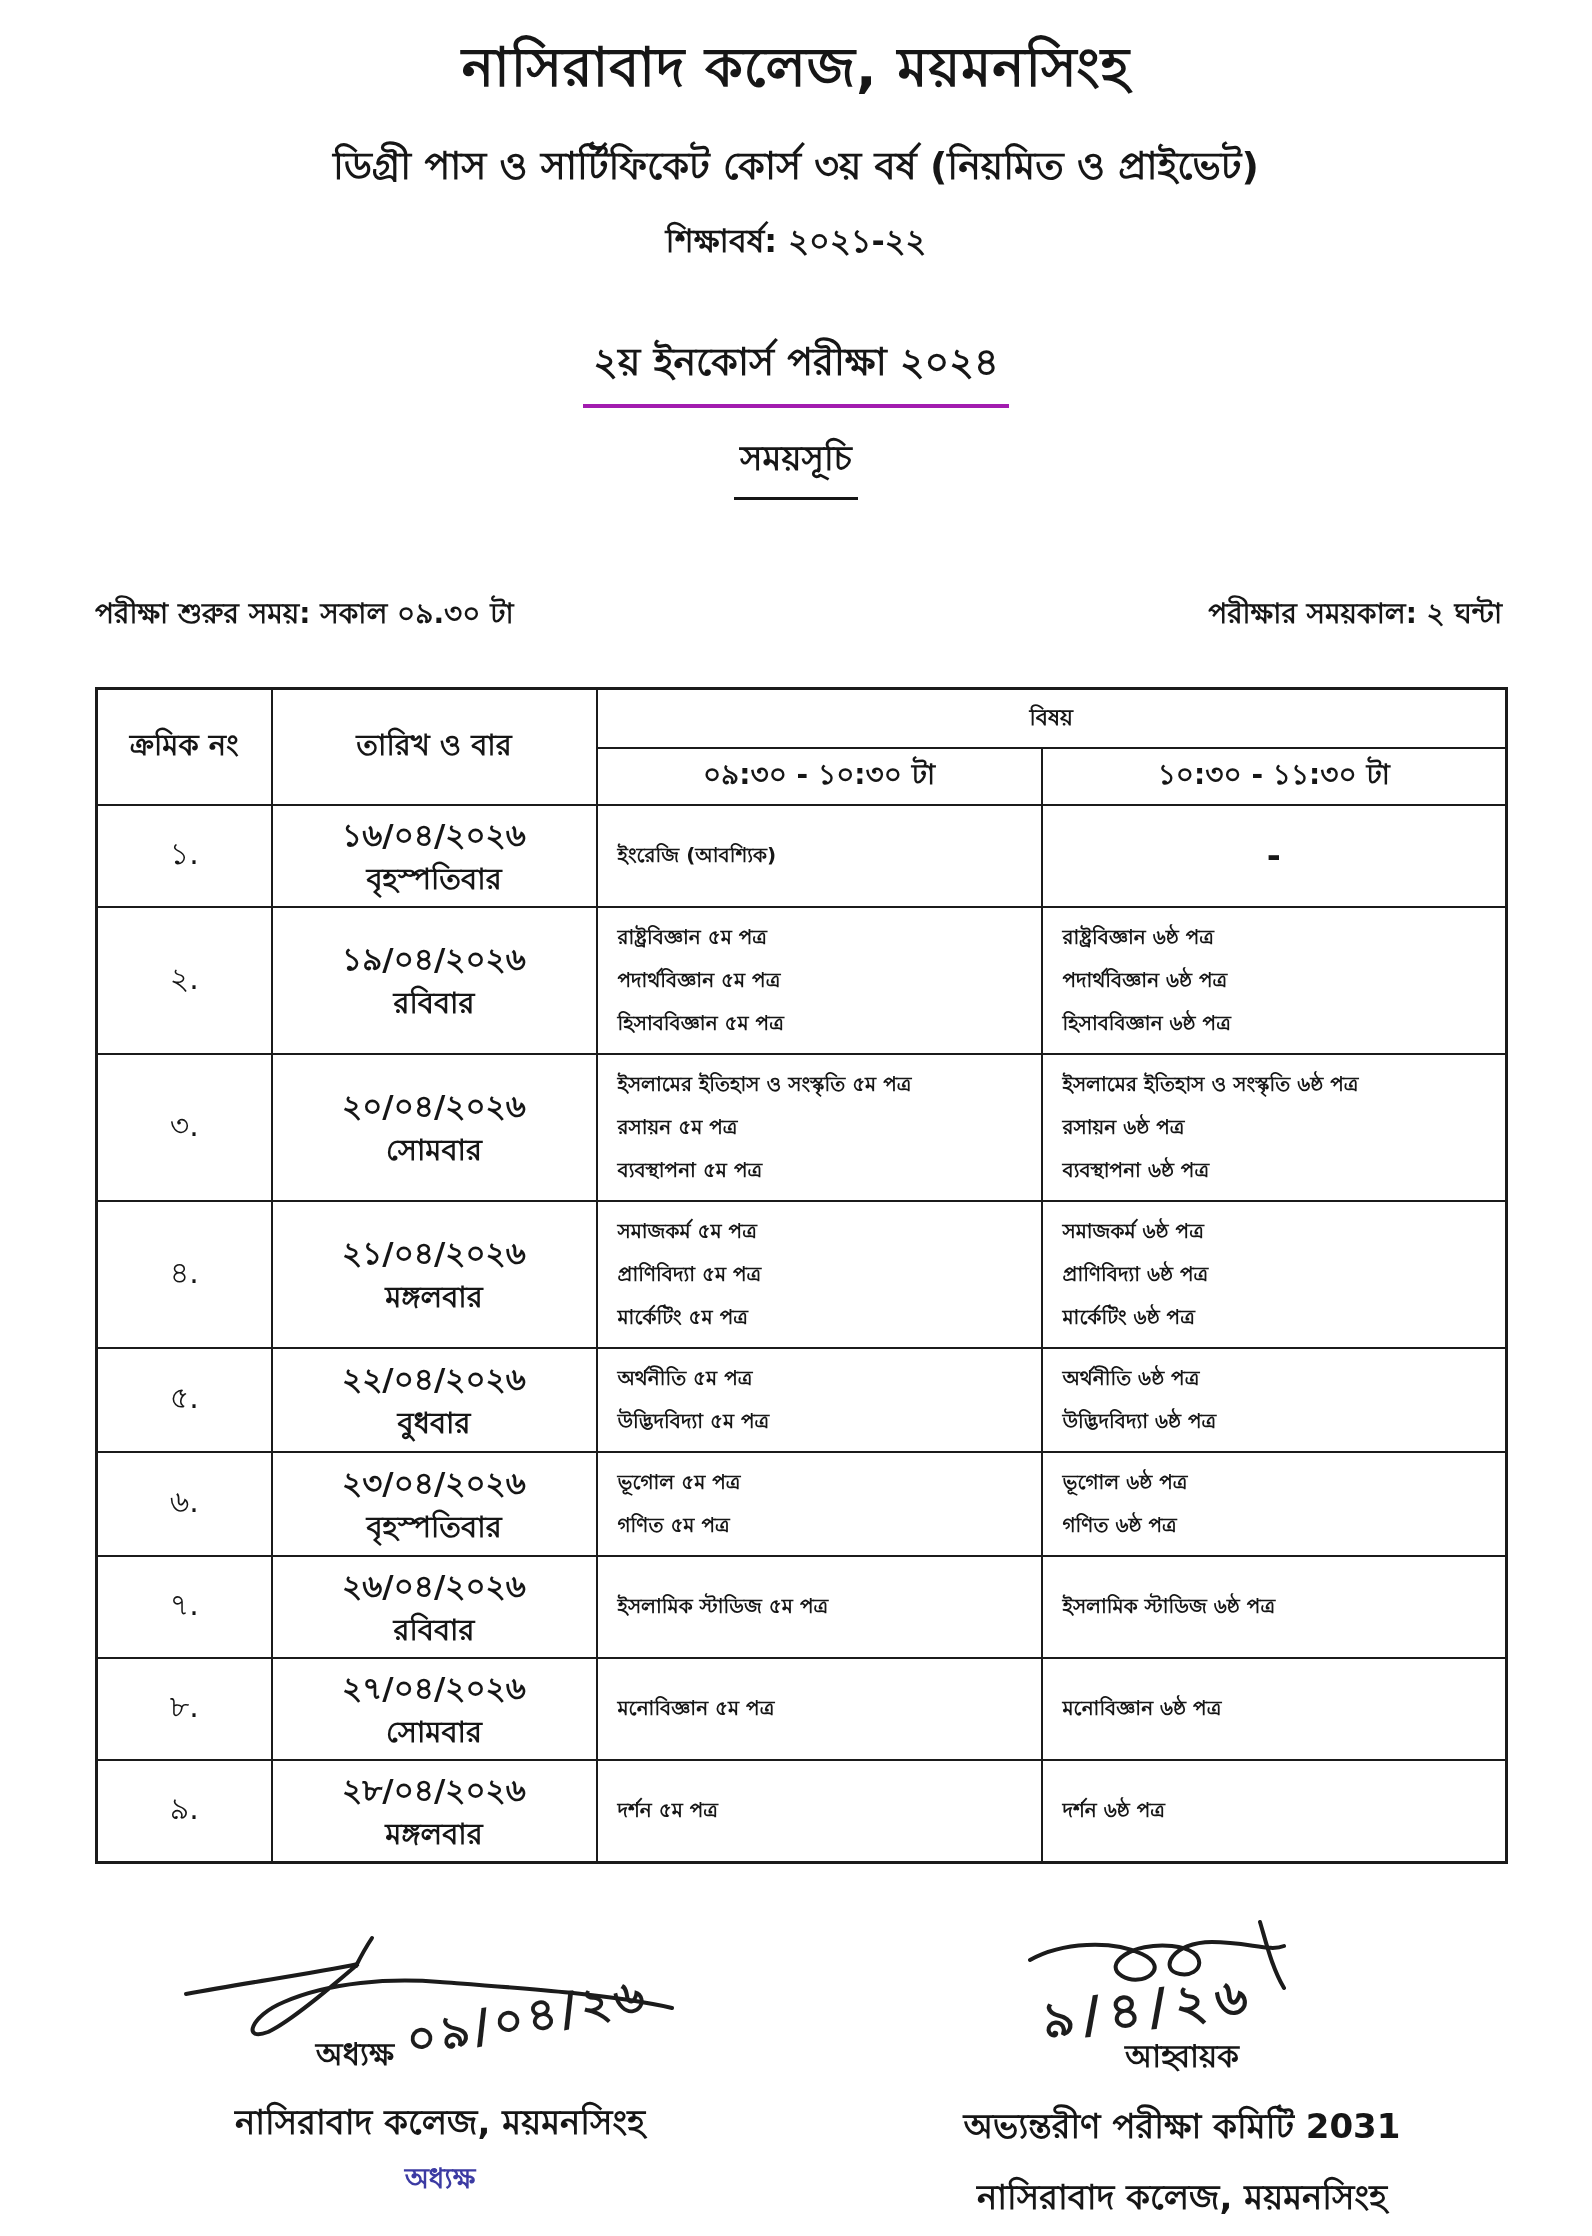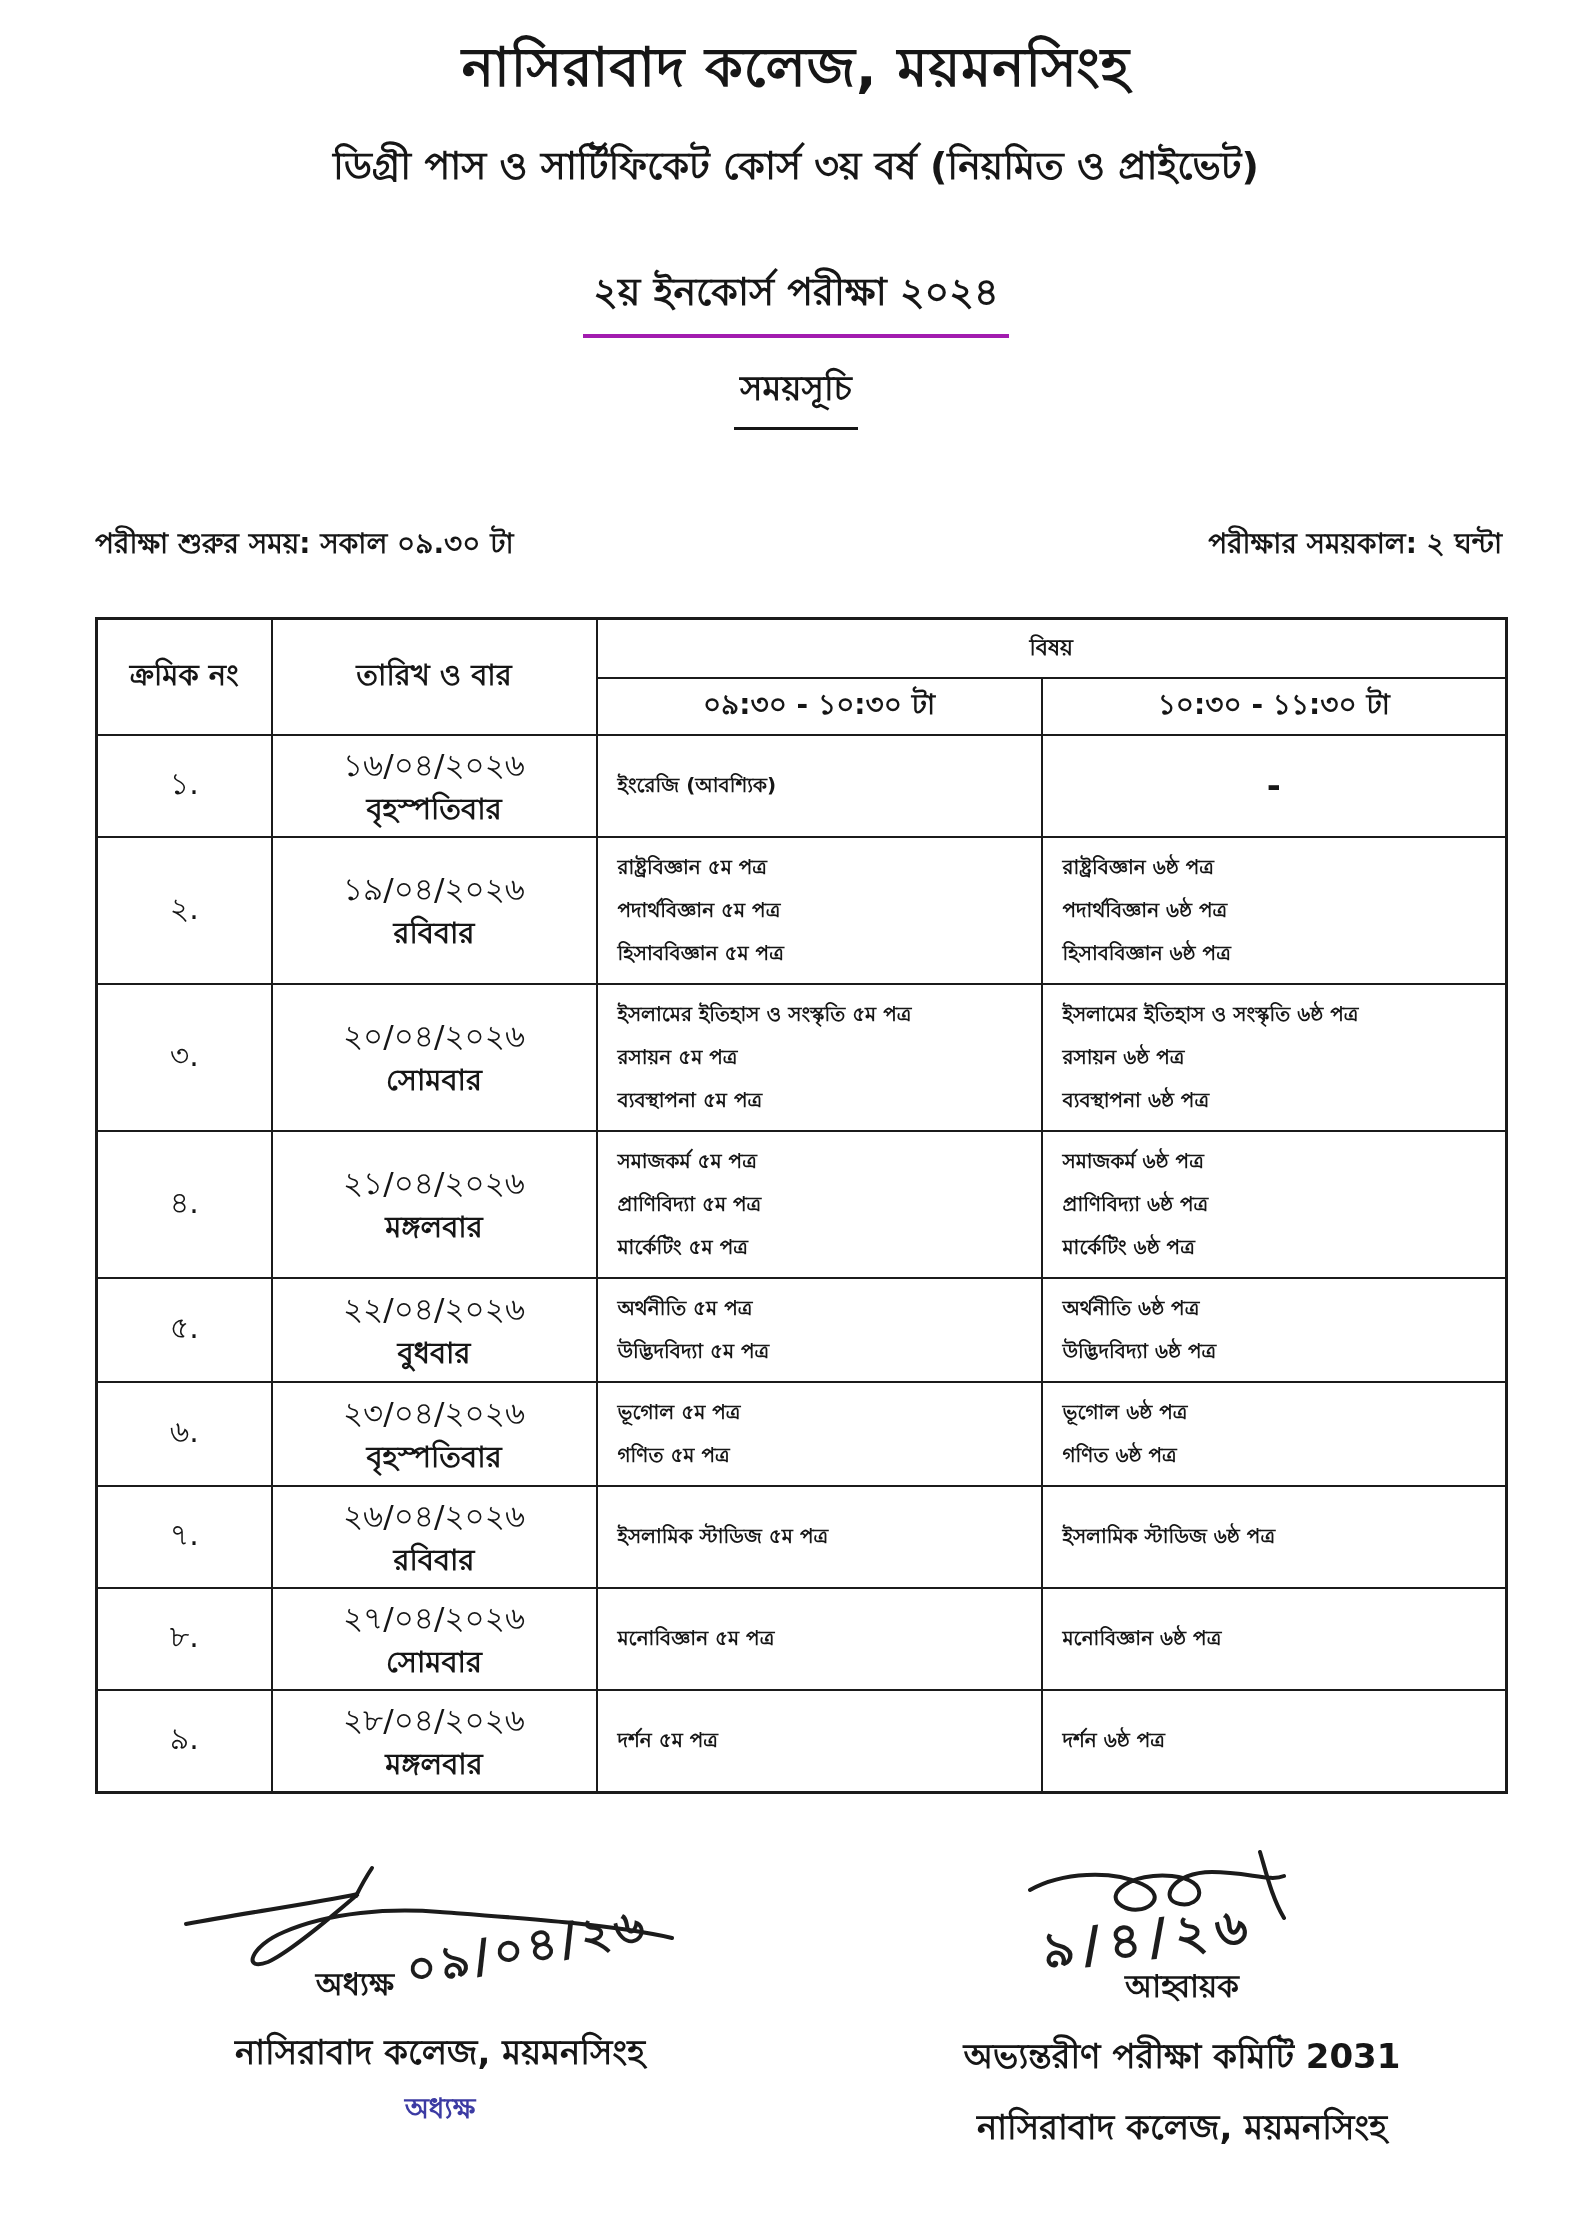--- a/index.html
+++ b/index.html
@@ -31,21 +31,21 @@
     table-layout:fixed;
     border:3px solid #1b1b1b;
   }
   table.schedule th, table.schedule td{border:2.5px solid #1b1b1b;box-sizing:border-box;}
   thead th{font-weight:bold;vertical-align:middle;}
   .h-main{font-size:29px;height:116px;}
   .h-subject{font-size:22px;height:58px;}
   .h-time{font-size:28px;height:56px;}
   td.c-serial{text-align:center;font-size:30px;vertical-align:middle;}
   td.c-date{text-align:center;vertical-align:middle;padding:6px 4px;}
-  .date-line{font-size:31px;font-weight:400;line-height:46px;}
+  .date-line{font-size:31px;font-weight:700;line-height:46px;}
   .day-line{font-size:29px;font-weight:600;line-height:42px;}
   td.c-sub{vertical-align:middle;padding:8px 8px 8px 20px;font-size:20px;height:98px;}
   td.c-sub .sub-line{line-height:43px;font-weight:600;}
   td.c-sub.dash-only{text-align:center;padding-left:8px;font-size:34px;}
 
   
   .footer{display:flex;justify-content:space-between;margin:48px 130px 0 150px;}
   .sig-block{position:relative;text-align:center;}
   .sig-block.left{width:580px;height:360px;}
   .sig-block.right{width:560px;height:320px;}
@@ -64,20 +64,21 @@
   .stamp-title{font-size:28px;font-weight:600;margin-top:4px;}
   .committee-line{font-size:34px;font-weight:600;margin-top:16px;}
 </style>
 </head>
 <body>
 
 <div class="page">
 
   <div class="center title">নাসিরাবাদ কলেজ, ময়মনসিংহ</div>
   <div class="center subtitle">ডিগ্রী পাস ও সার্টিফিকেট কোর্স ৩য় বর্ষ (নিয়মিত ও প্রাইভেট)</div>
+  <div class="center session">শিক্ষাবর্ষ: ২০২১-২২</div>
   <div class="center">
     <span class="exam-title">২য় ইনকোর্স পরীক্ষা ২০২৪</span>
   </div>
   <div class="center">
     <span class="schedule-label">সময়সূচি</span>
   </div>
 
   <div class="info-row">
     <span>পরীক্ষা শুরুর সময়: সকাল ০৯.৩০ টা</span>
     <span>পরীক্ষার সময়কাল: ২ ঘন্টা</span>

